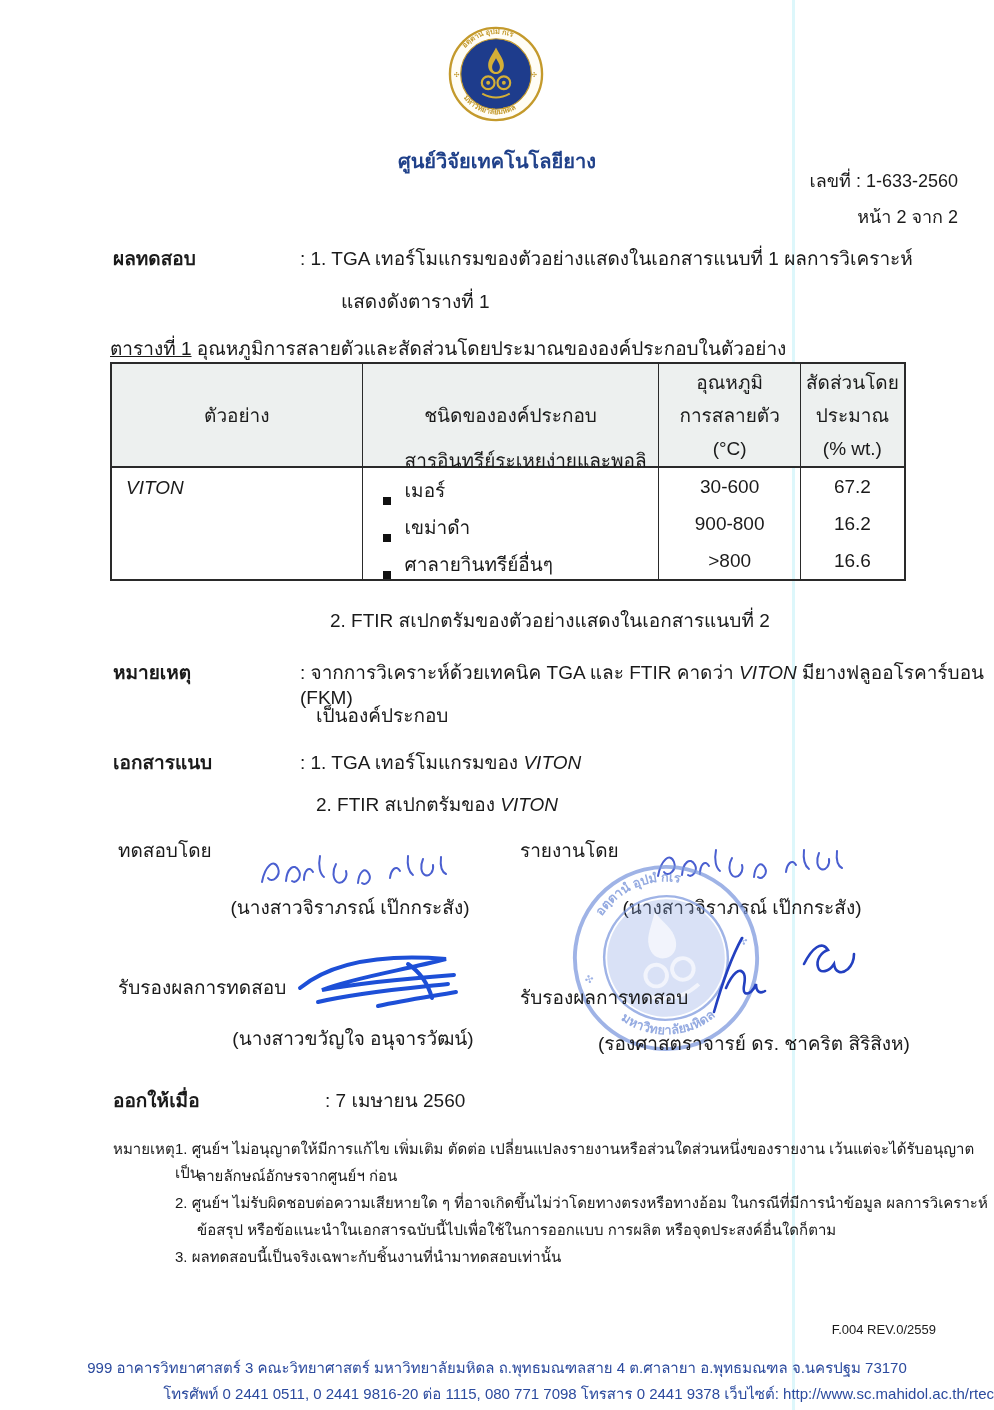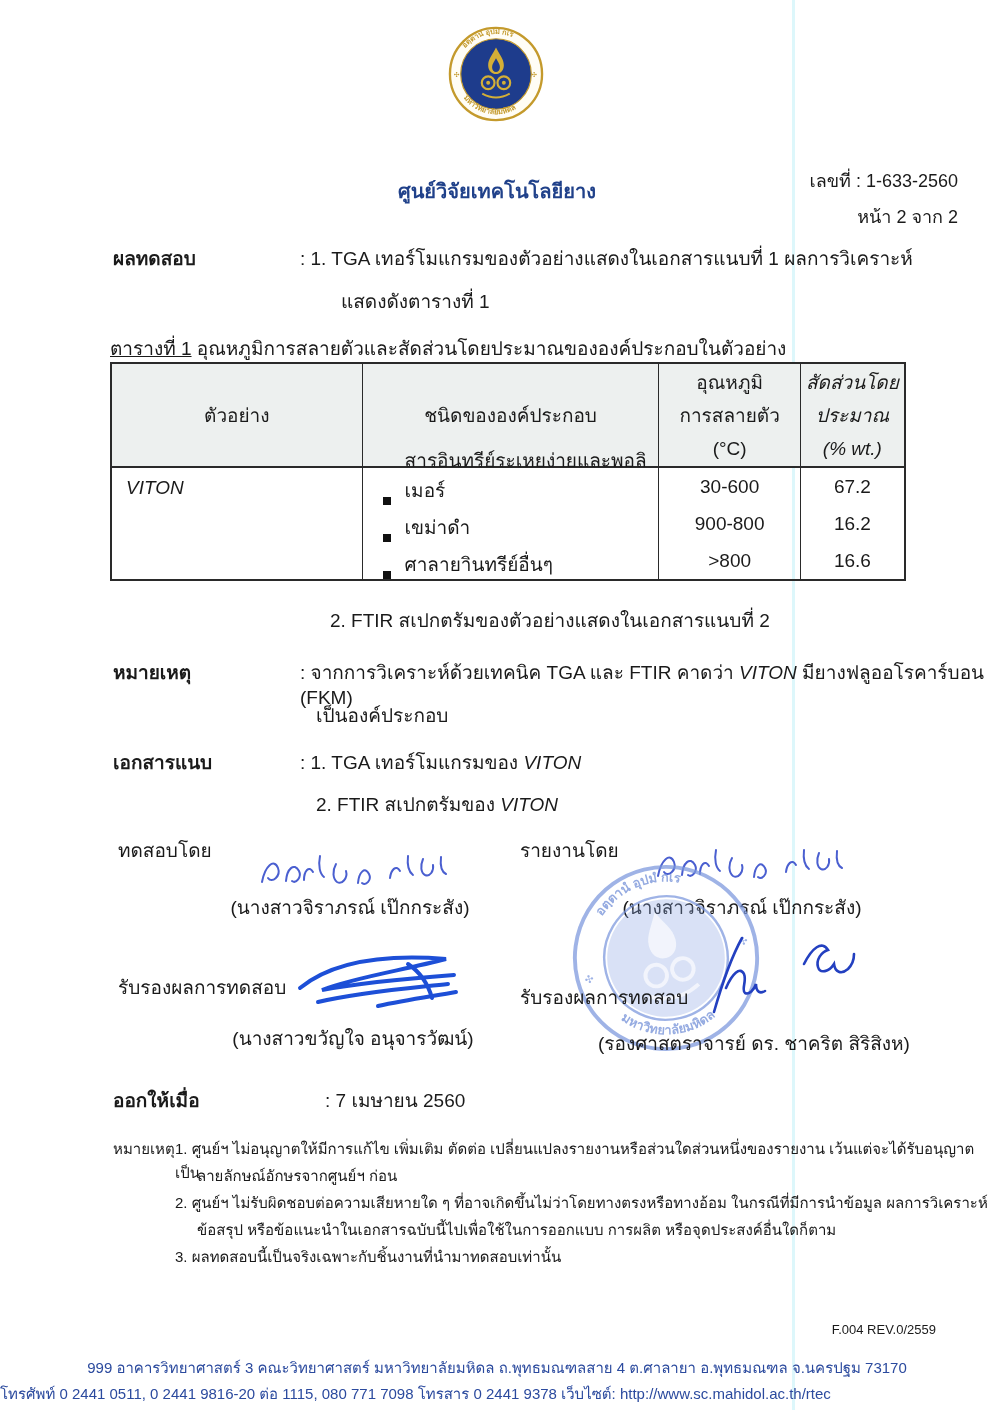--- a/index.html
+++ b/index.html
@@ -9,36 +9,36 @@
     background:#ffffff; color:#1a1a1a; overflow:hidden;
   }
   .scan-line { position:absolute; left:792px; top:0; width:3px; height:100%;
     background:rgba(170,235,245,.40); pointer-events:none; }
   .abs { position:absolute; }
   .it { font-style:italic; }
 
   
   .logo-wrap { left:447px; top:25px; width:98px; height:98px; }
   .org1 { left:0; top:121px; width:994px; text-align:center; font-size:20px; font-weight:bold; color:#20418a; }
-  .org2 { left:0; top:145px; width:994px; text-align:center; font-size:20px; font-weight:bold; color:#20418a;margin-top:30px; }
+  .org2 { left:0; top:145px; width:994px; text-align:center; font-size:20px; font-weight:bold; color:#20418a; }
   .doc-num { right:36px; top:166px; font-size:18px; }
   .page-num { right:36px; top:202px; font-size:18px; }
 
   
   .res-label { left:113px; top:243px; font-size:19px; font-weight:bold; }
   .res-line1 { left:300px; top:243px; font-size:19px; }
   .res-line2 { left:341px; top:286px; font-size:19px; }
   .tbl-caption { left:110px; top:333px; font-size:19px; }
   .tbl-caption .u { text-decoration:underline; }
 
   
   .tga-table { left:110px; top:362px; width:796px; border:2px solid #2a2a2a; border-collapse:collapse; }
   .tga-table td, .tga-table th { border:1.5px solid #2a2a2a; font-weight:normal; }
   .tga-table thead th { background:#edf0ef; height:104px; font-size:19px; vertical-align:middle; text-align:center; white-space:pre-line; line-height:33px; border-bottom:2.5px solid #2a2a2a; }
-  .c1 { width:247px; } .c2 { width:292px; } .c3 { width:139px; } .c4 { width:103px;font-style:italic; }
+  .c1 { width:247px; } .c2 { width:292px; } .c3 { width:139px; } .c4 { width:103px; }
   .tga-table tbody td { height:111px; vertical-align:top; font-size:19px; }
   .sample-cell { padding:9px 0 0 14px; font-style:italic; }
   .comp-line { display:flex; align-items:flex-end; height:37px; padding-left:20px; gap:14px; }
   .sq { width:8px; height:8px; background:#111; flex:0 0 auto; }
   .val-line { height:37px; line-height:37px; text-align:center; }
 
   .ftir-line { left:330px; top:605px; font-size:19px; }
 
   
   .rem-label { left:113px; top:657px; font-size:19px; font-weight:bold; }
@@ -73,21 +73,21 @@
   .notes-label { left:113px; top:1137px; font-size:15px; }
   .nl1 { left:175px; top:1137px; font-size:15px; }
   .nl2 { left:197px; top:1164px; font-size:15px; }
   .nl3 { left:175px; top:1191px; font-size:15px; }
   .nl4 { left:197px; top:1218px; font-size:15px; }
   .nl5 { left:175px; top:1245px; font-size:15px; }
 
   
   .form-ref { right:58px; top:1322px; font-size:13px; }
   .addr1 { left:0; top:1356px; width:994px; text-align:center; font-size:15px; color:#2b4a9e; }
-  .addr2 { left:0; top:1382px; width:994px; text-align:left; font-size:15px; color:#2b4a9e; }
+  .addr2 { left:0; top:1382px; width:994px; text-align:right; font-size:15px; color:#2b4a9e; }
 </style>
 </head>
 <body>
 
 <div class="page">
   <div class="scan-line"></div>
 
   <div class="abs logo-wrap">
     <svg viewBox="0 0 100 100" width="98" height="98">
       <circle cx="50" cy="50" r="47" fill="#fffdf5" stroke="#c49a2c" stroke-width="2.4"></circle>

